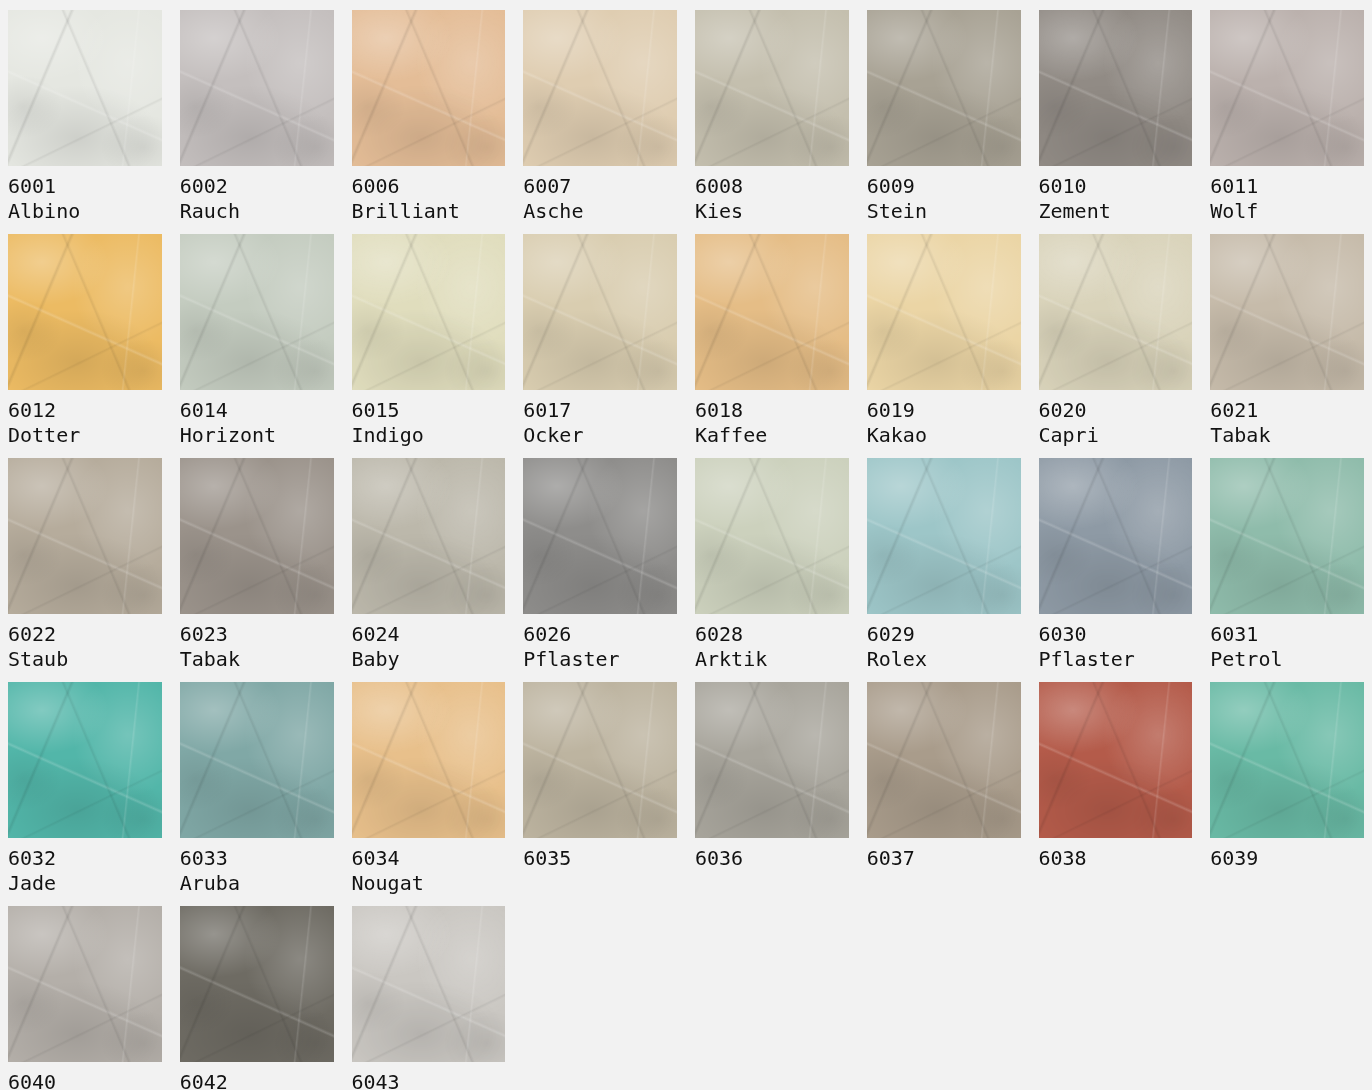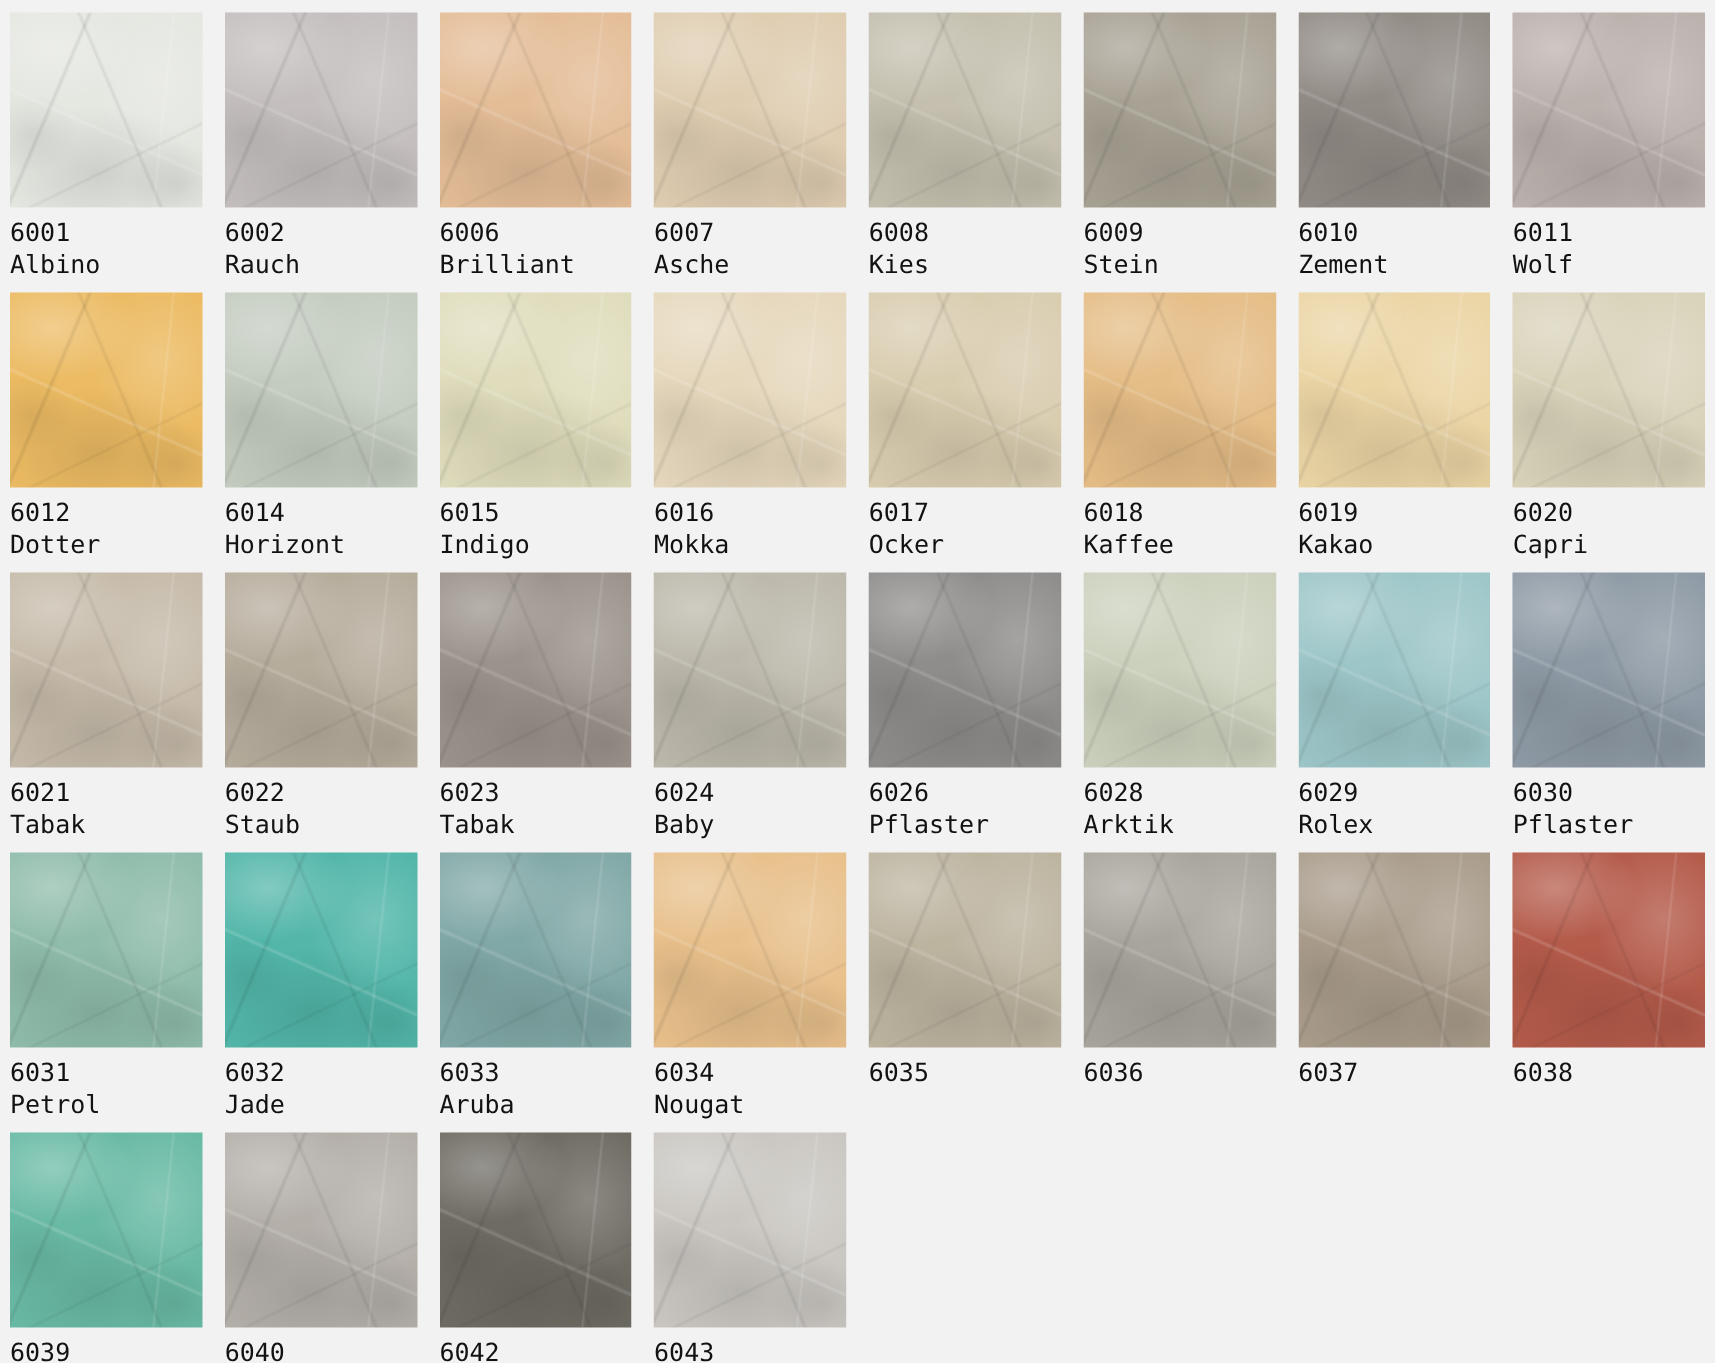--- a/index.html
+++ b/index.html
@@ -132,25 +132,20 @@
       <div class="swatch-chip" style="background-color: rgb(196, 204, 192); background-position: 7% 83%; --veinRot: 319deg;"></div>
       <div class="swatch-code">6014</div>
       <div class="swatch-name">Horizont</div>
     </div>
     <div class="swatch-cell">
       <div class="swatch-chip" style="background-color: rgb(224, 221, 189); background-position: 44% 36%; --veinRot: 348deg;"></div>
       <div class="swatch-code">6015</div>
       <div class="swatch-name">Indigo</div>
     </div>
     <div class="swatch-cell">
-      <div class="swatch-chip" style="background-color: rgb(230, 216, 189); background-position: 81% 89%; --veinRot: 17deg;"></div>
-      <div class="swatch-code">6016</div>
-      <div class="swatch-name">Mokka</div>
-    </div>
-    <div class="swatch-cell">
       <div class="swatch-chip" style="background-color: rgb(217, 205, 176); background-position: 18% 42%; --veinRot: 46deg;"></div>
       <div class="swatch-code">6017</div>
       <div class="swatch-name">Ocker</div>
     </div>
     <div class="swatch-cell">
       <div class="swatch-chip" style="background-color: rgb(229, 189, 134); background-position: 55% 95%; --veinRot: 75deg;"></div>
       <div class="swatch-code">6018</div>
       <div class="swatch-name">Kaffee</div>
     </div>
     <div class="swatch-cell">

